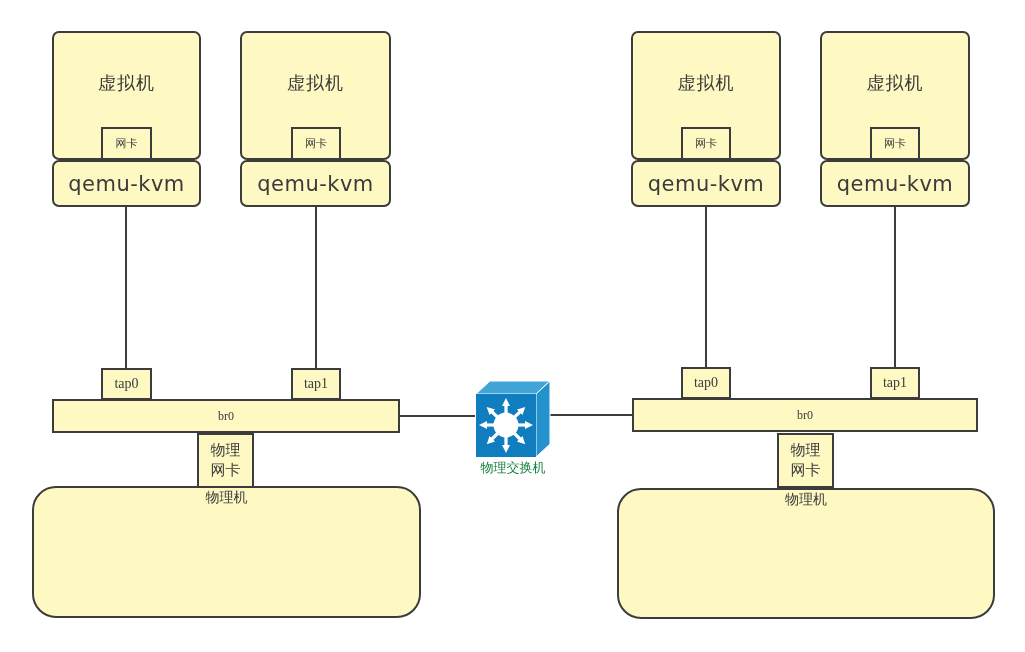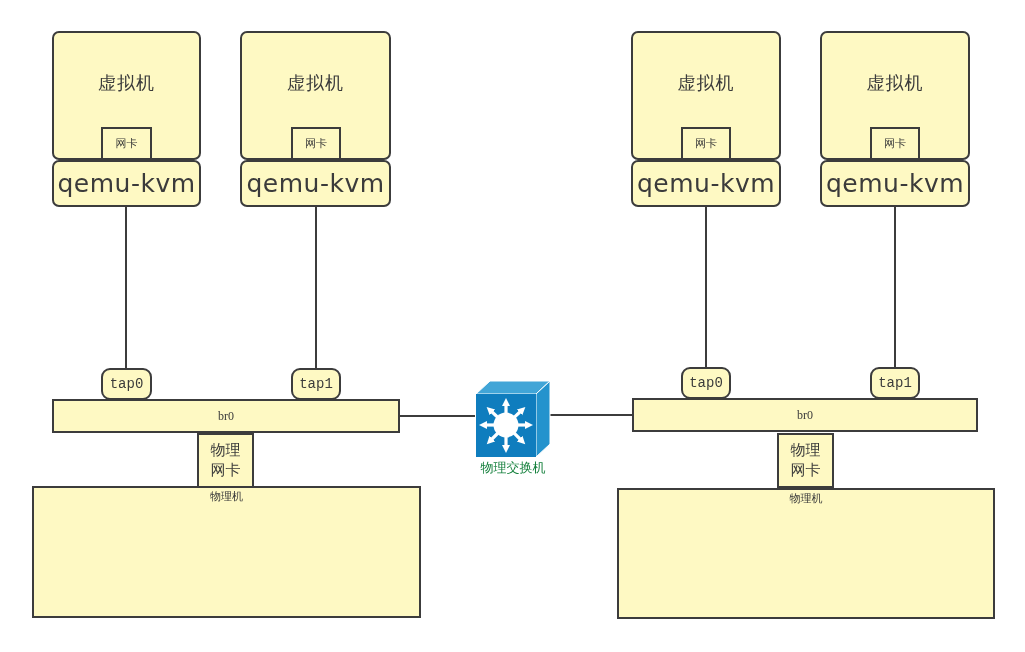--- a/index.html
+++ b/index.html
@@ -18,25 +18,25 @@
     border: 2px solid #3c3c3c;
     background: #fef9c3;
     display: flex;
     align-items: center;
     justify-content: center;
   }
   .rounded { border-radius: 7px; }
   .vm-box { font-size: 18px; letter-spacing: 1px; }
   .vm-box .vm-label { margin-bottom: 26px; }
   .nic-box { font-size: 11px; }
-  .hv-box { font-size: 25px; letter-spacing: 0.5px; justify-content: center; }
-  .tap-box { font-size: 14px; font-family: Liberation Mono, monospace; border-radius: 9px; }
+  .hv-box { font-size: 21px; letter-spacing: 0.5px; justify-content: center; }
+  .tap-box { font-size: 14px; font-family: Liberation Serif, serif; }
   .br-box  { font-size: 12px; font-family: Liberation Serif, serif; }
   .pnic-box { font-size: 15px; line-height: 1.3; text-align: center; white-space: pre-line; justify-content: center; }
-  .host-box { align-items: flex-start; font-size: 11px; padding-top: 1px; }
+  .host-box { align-items: flex-start; font-size: 14px; padding-top: 1px; border-radius: 24px; }
   .vline { position: absolute; width: 2px; background: #3c3c3c; }
   .hline { position: absolute; height: 2px; background: #3c3c3c; }
   .switch-wrap { position: absolute; left: 474px; top: 379px; width: 78px; height: 80px; }
   .switch-label {
     position: absolute; left: 453px; top: 459px; width: 120px;
     text-align: center; font-size: 13px; color: #15803d;
   }
 </style>
 </head>
 <body>

